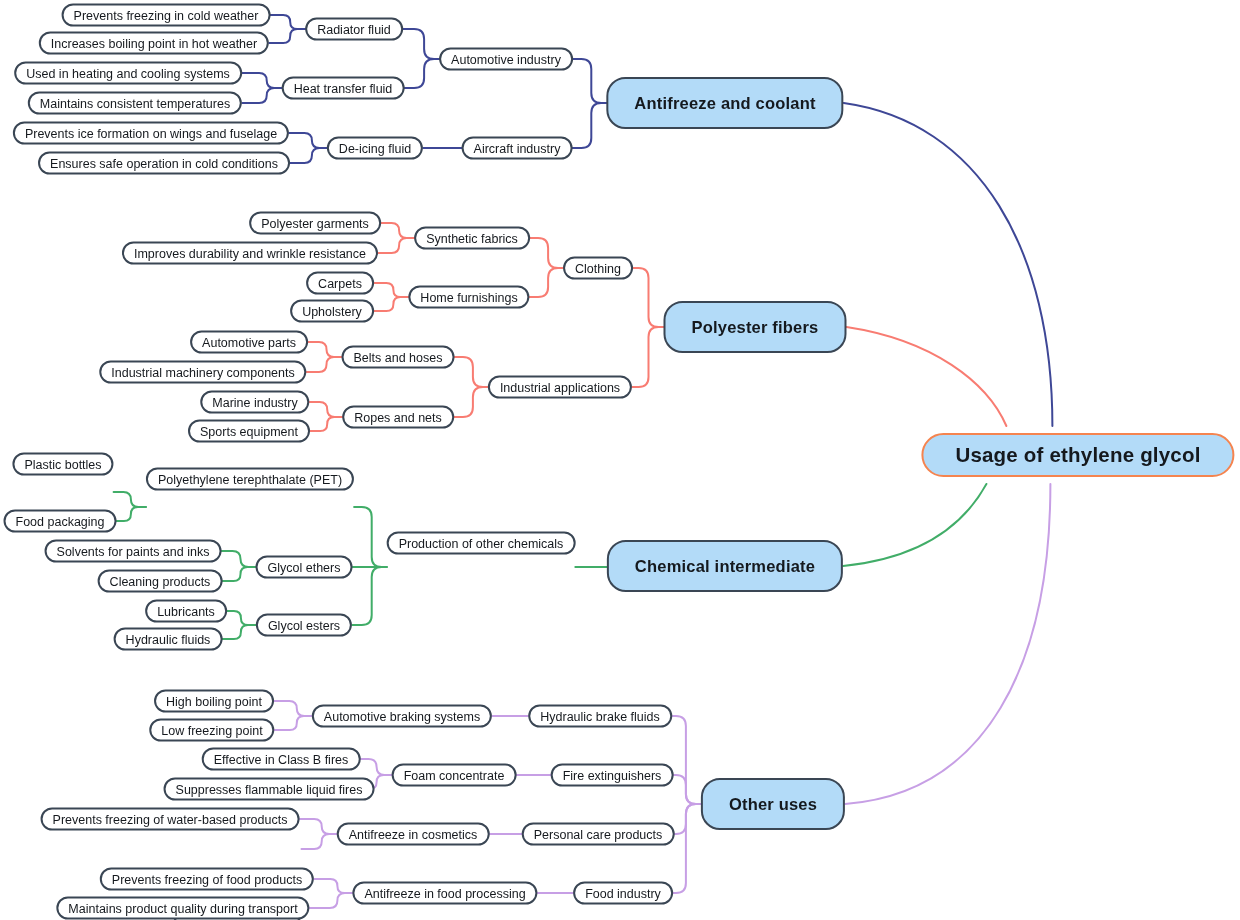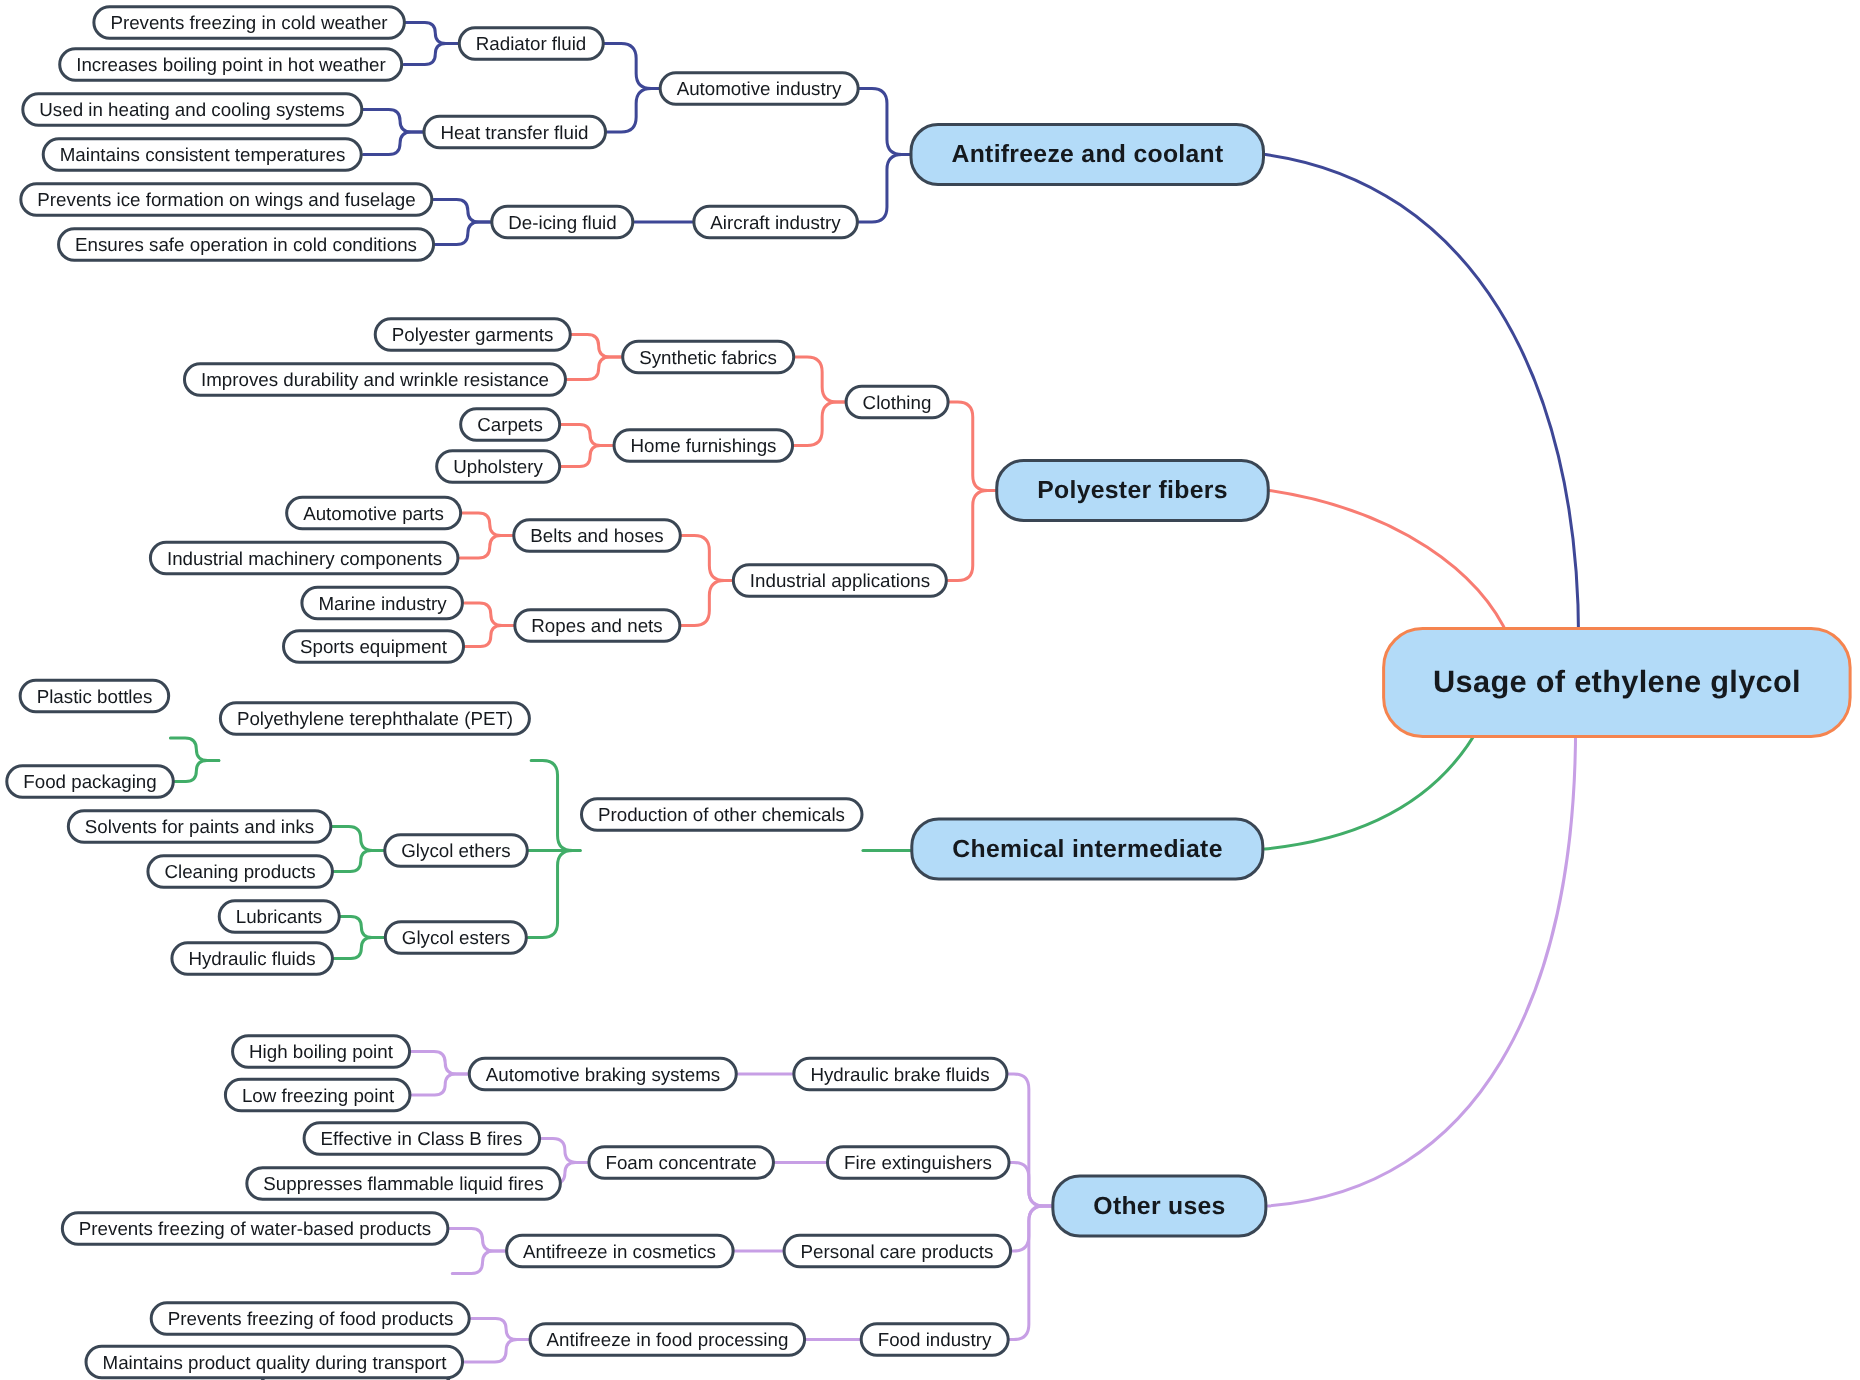--- a/index.html
+++ b/index.html
@@ -25,31 +25,31 @@
     border: 2px solid var(--c-node-border, #3a4654);
     height: 23px;
     border-radius: 12px;
     padding: 0 10px;
     font-size: 12.5px;
     color: var(--c-text, #15191e);
     z-index: 2;
   }
   .node.category {
     background: var(--c-cat-fill, #b3dbf8);
-    height: 42px;
+    height: 52px;
     border-radius: 19px;
     padding: 0 26px;
     font-size: 16.5px;
     font-weight: bold;
     letter-spacing: 0.2px;
   }
   .node.root {
     background: var(--c-root-fill, #b3dbf8);
     border-color: var(--c-root-border, #f5844f);
-    height: 74px;
+    height: 44px;
     border-radius: 27px;
     padding: 0 32px;
     font-size: 20.5px;
     font-weight: bold;
     letter-spacing: 0.2px;
   }
 </style>
 </head>
 <body>
 

